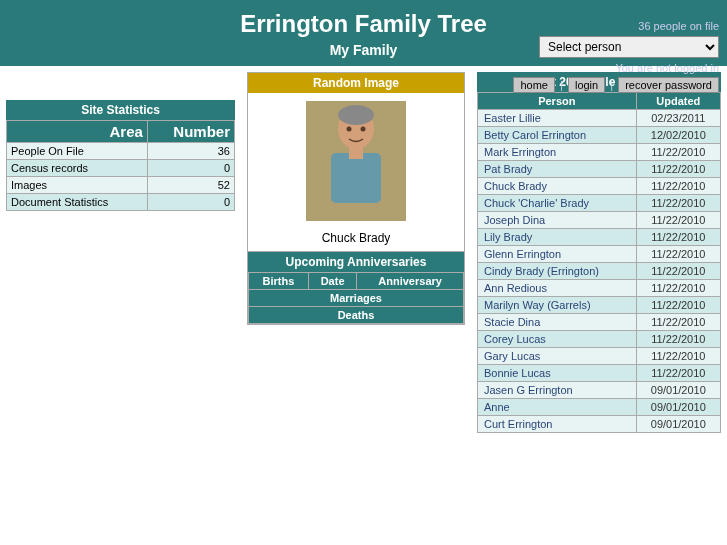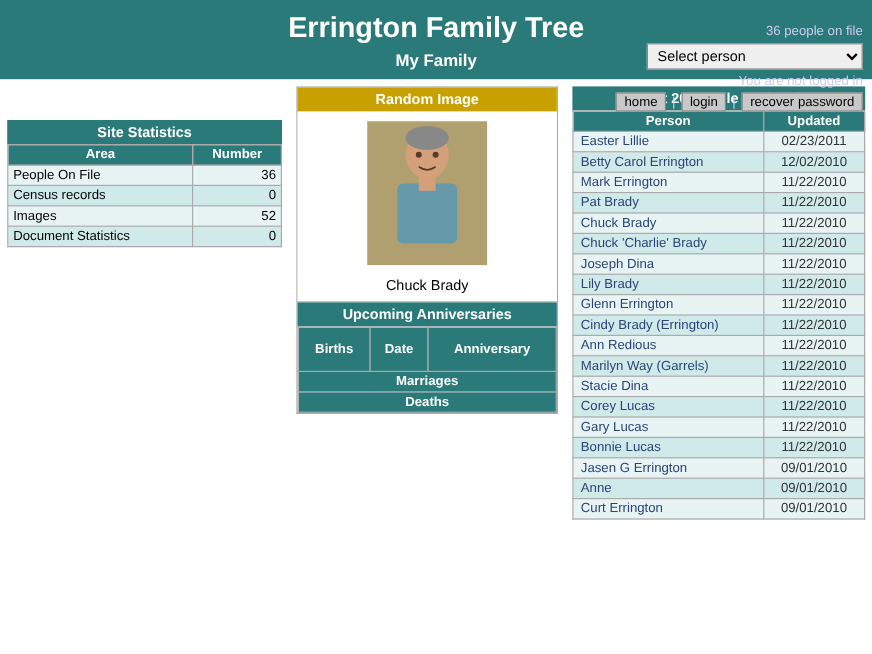--- a/index.html
+++ b/index.html
@@ -106,23 +106,23 @@
       margin-top: 28px;
     }
     .stats-table {
       width: 100%;
       border-collapse: collapse;
       border: 1px solid #aaa;
     }
     .stats-table th {
       background: #2a7a7a;
       color: white;
-      text-align: center;
+      text-align: right;
       padding: 2px 4px;
-      font-size: 11px;
+      font-size: 15px;
       border: 1px solid #aaa;
     }
     .stats-table td {
       padding: 2px 4px;
       font-size: 11px;
       border: 1px solid #aaa;
     }
     .stats-table tr:nth-child(odd) td { background: #e8f4f4; }
     .stats-table tr:nth-child(even) td { background: #d0eaea; }
     .stats-table td:last-child { text-align: right; }
@@ -182,21 +182,21 @@
       padding: 3px 0;
     }
     .ann-table {
       width: 100%;
       border-collapse: collapse;
     }
     .ann-table th {
       background: #2a7a7a;
       color: white;
       text-align: center;
-      padding: 12px 4px;
+      padding: 2px 4px;
       font-size: 11px;
       border: 1px solid #aaa;
     }
     .ann-section-row td {
       background: #2a7a7a;
       color: white;
       font-weight: bold;
       font-size: 11px;
       text-align: center;
       padding: 2px 4px;

